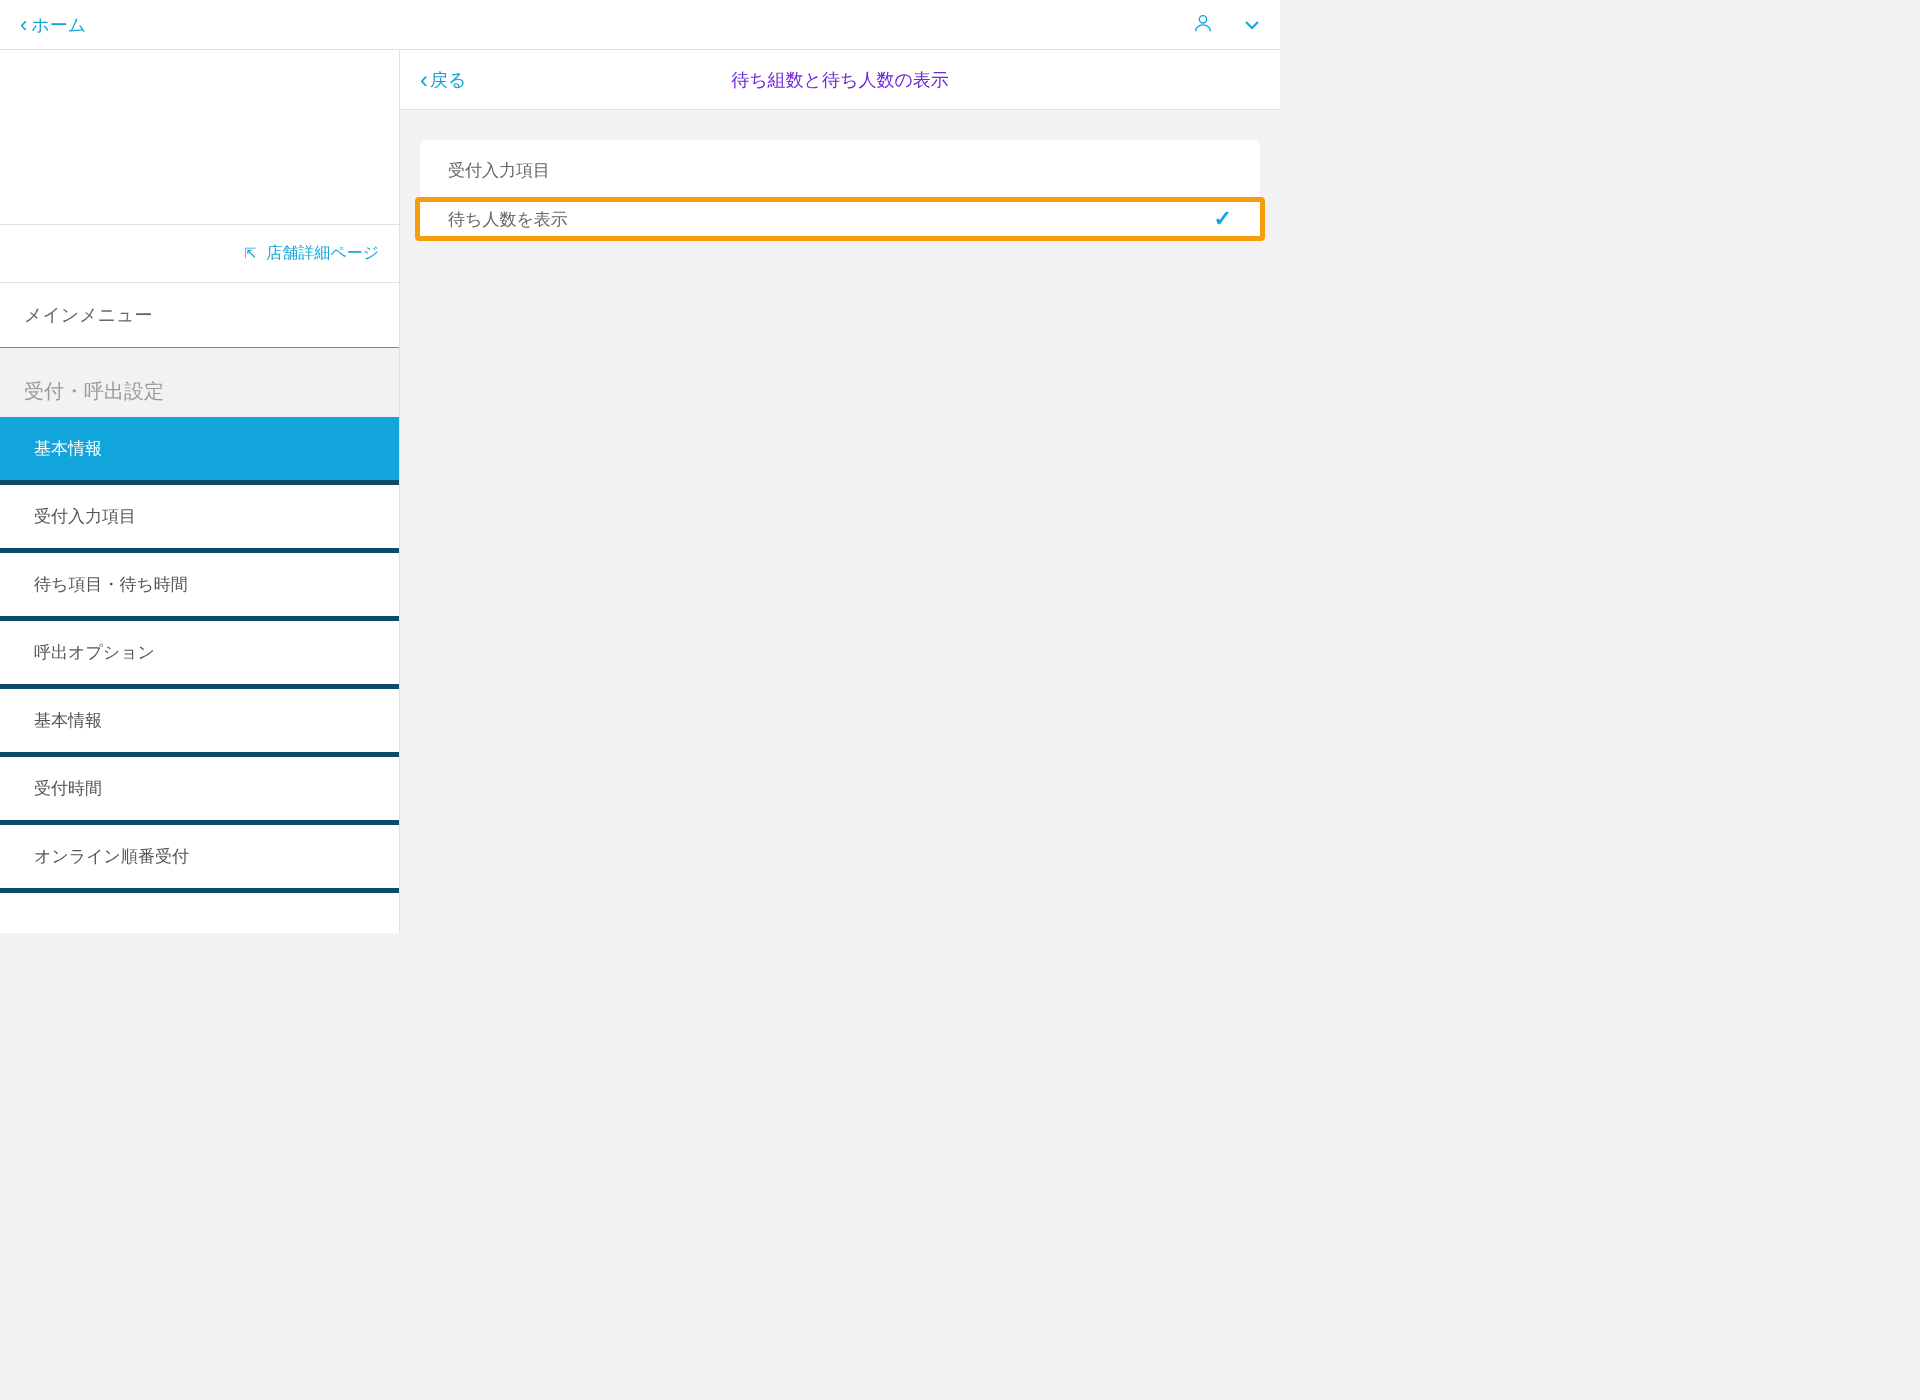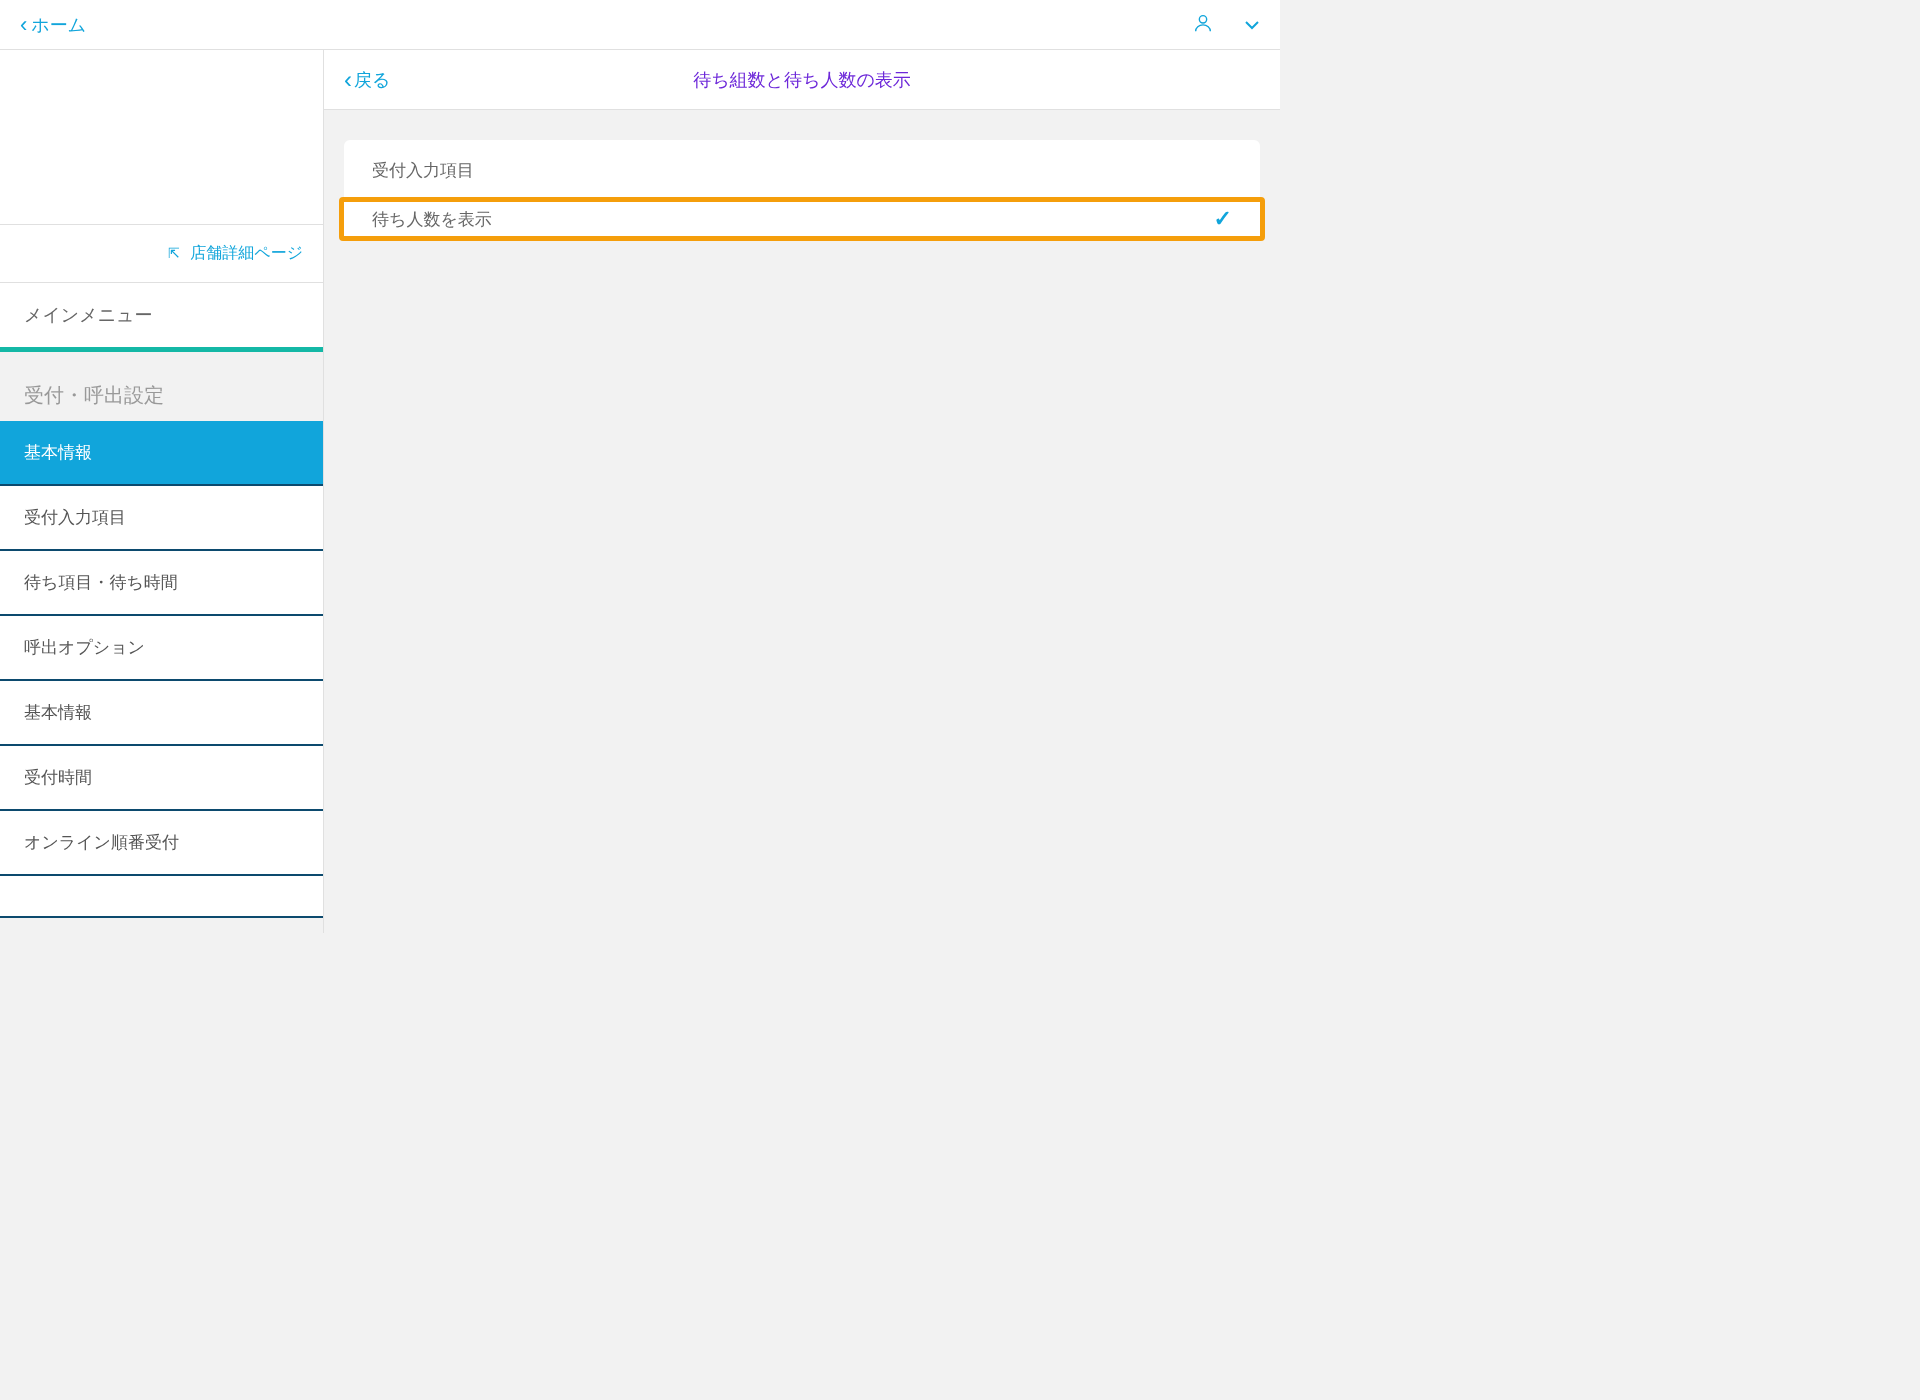--- a/index.html
+++ b/index.html
@@ -61,24 +61,25 @@
       color: #11a5db;
       font-size: 14px;
     }
     
     .main-container {
       display: flex;
       height: calc(100% - 50px);
     }
     
     .sidebar {
-      width: 324px;
+      width: 400px;
       background: #f2f2f2;
       border-right: 1px solid #e0e0e0;
       overflow-y: auto;
+      font-family: Liberation Serif, serif;
     }
     
     .sidebar-top-space {
       height: 175px;
       background: #ffffff;
       border-bottom: 1px solid #e0e0e0;
     }
     
     .store-detail-link {
       background: #ffffff;
@@ -92,37 +93,37 @@
     
     .external-icon {
       display: inline-block;
       margin-right: 6px;
       font-size: 14px;
     }
     
     .main-menu-item {
       background: #ffffff;
       padding: 20px 24px;
-      border-bottom: 5px solid #14b8a6;
+      border-bottom: 1px solid #14b8a6;
       font-size: 18px;
       color: #666666;
       cursor: pointer;
     }
     
     .section-header {
       padding: 30px 24px 12px 24px;
       font-size: 20px;
       color: #999999;
       background: #f2f2f2;
     }
     
     .nav-item {
       background: #ffffff;
-      padding: 20px 24px;
-      border-bottom: 2px solid #0c4a6e;
+      padding: 20px 34px;
+      border-bottom: 5px solid #0c4a6e;
       font-size: 17px;
       color: #555555;
       cursor: pointer;
     }
     
     .nav-item.active {
       background: #11a5db;
       color: #ffffff;
     }
     

